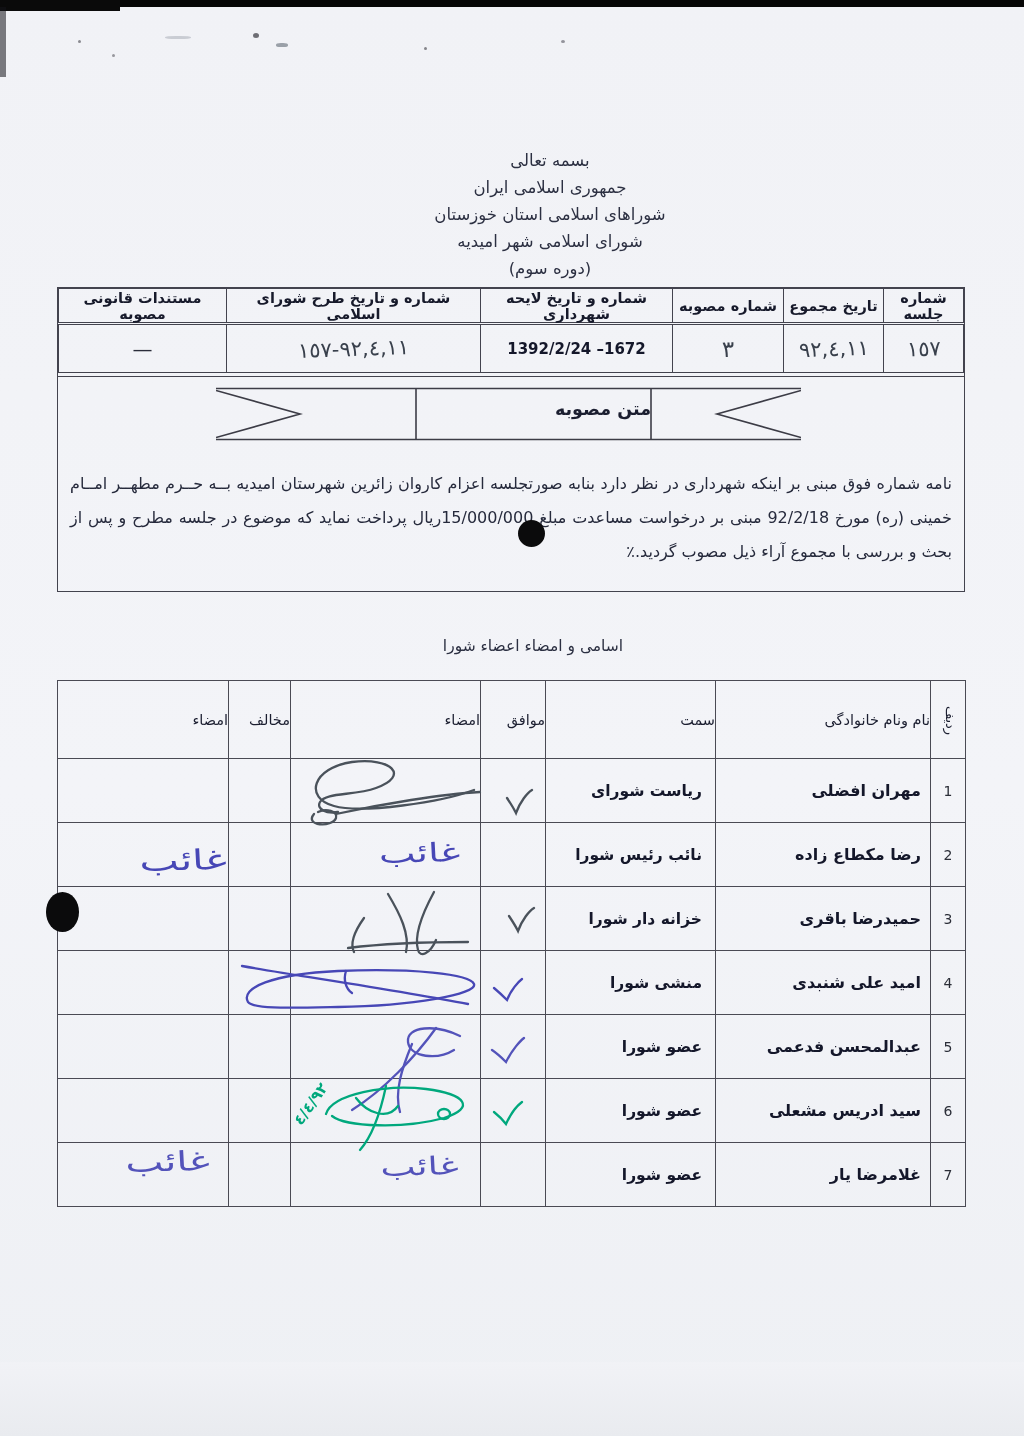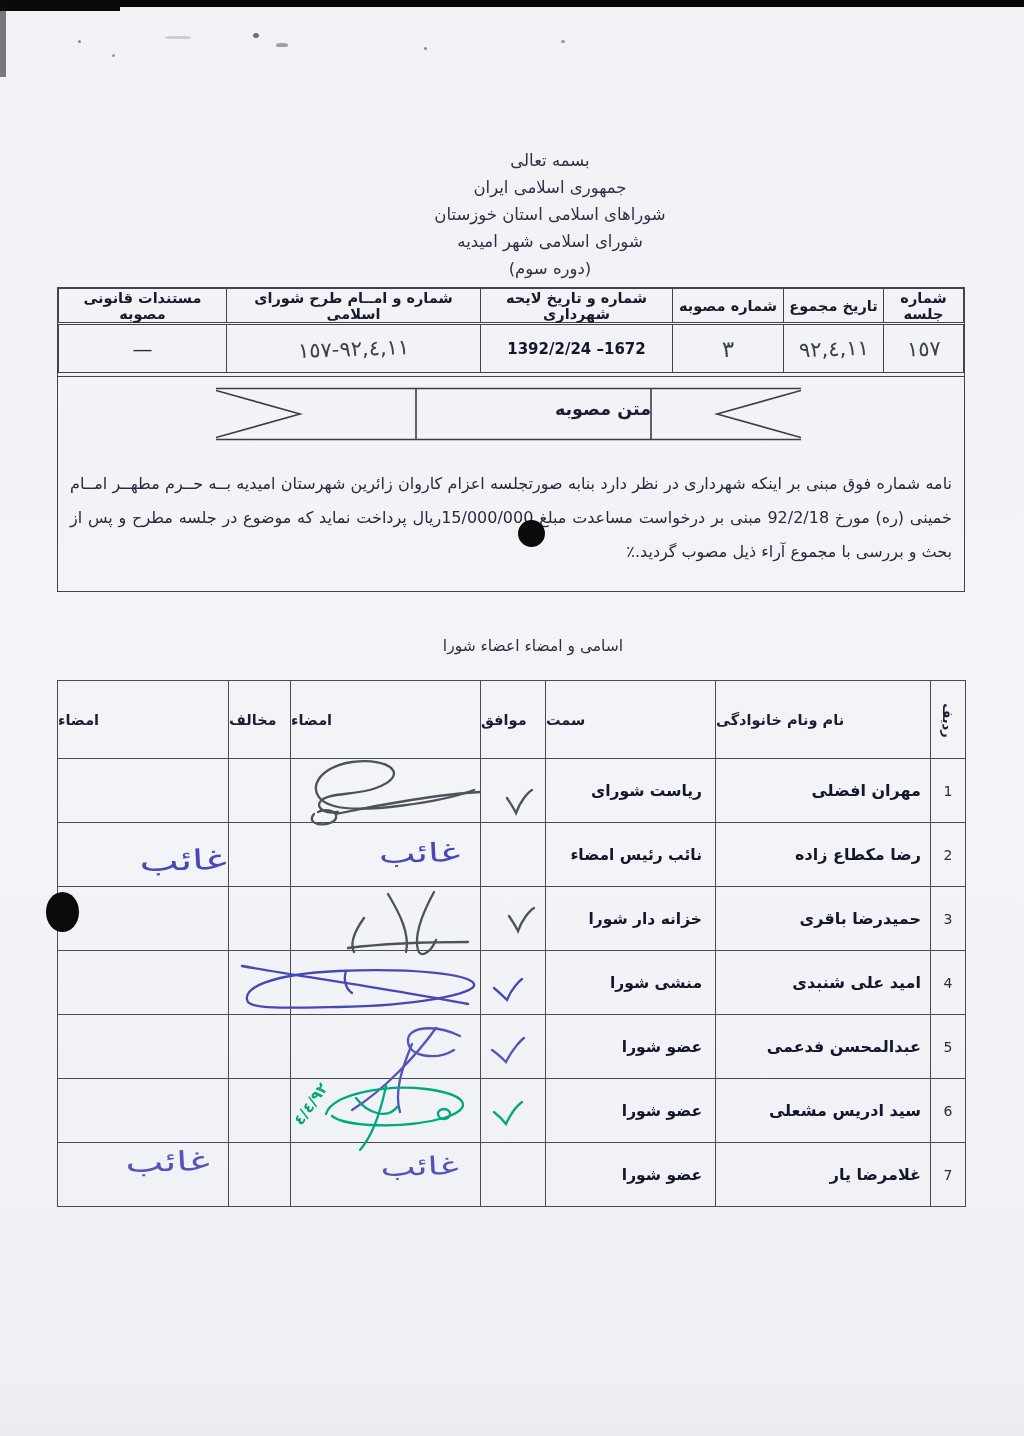--- a/index.html
+++ b/index.html
@@ -41,21 +41,21 @@
   .ribbon-title { position:absolute; left:358px; top:22px; width:235px; 
     font-size:17.5px; font-weight:bold; color:#1b1e30; }
   .body-par { position:absolute; top:90px; left:12px; right:12px; direction:rtl;
     text-align:justify; font-size:16px; line-height:34px; color:#262a3c; }
 
   
   .sig-title { position:absolute; top:637px; left:23px; width:1020px; text-align:center;
     font-size:15.5px; color:#2c3042; }
   .sig-table { position:absolute; left:57px; top:680px; width:908px; }
   .sig-table th, .sig-table td { border:1.2px solid #4a4a54; vertical-align:middle; }
-  .sig-table th { height:78px; font-size:14.5px; font-weight:bold; color:#1b1e30; text-align:left; }
+  .sig-table th { height:78px; font-size:14.5px; font-weight:normal; color:#1b1e30; text-align:right; }
   .sig-table td { height:64px; }
   .rot { display:inline-block; transform:rotate(90deg); font-size:13px; }
   .cell-name  { font-size:16px; font-weight:bold; color:#14172a; text-align:right; padding-right:9px; }
   .cell-pos   { font-size:15.5px; font-weight:bold; color:#14172a; text-align:right; padding-right:13px; }
   .cell-no    { font-size:14px; color:#2b2e38; text-align:center; font-weight:normal; }
 
   
   .ink { position:absolute; pointer-events:none; }
   .ink svg { display:block; overflow:visible; }
   .ink path { fill:none; stroke:currentColor; stroke-width:2.3; stroke-linecap:round; }
@@ -99,21 +99,21 @@
         <col style="width:192px">
           <col style="width:254px">
           <col style="width:168px">
       </colgroup>
       <tbody>
           <tr>
         <th>شماره جلسه</th>
         <th>تاریخ مجموع</th>
         <th>شماره مصوبه</th>
         <th>شماره و تاریخ لایحه شهرداری</th>
-        <th>شماره و امــام طرح شورای اسلامی</th>
+        <th>شماره و تاریخ طرح شورای اسلامی</th>
         <th>مستندات قانونی مصوبه</th>
       </tr>
       <tr>
         <td><span class="hand">١٥٧</span></td>
         <td><span class="hand">٩٢,٤,١١</span></td>
         <td><span class="hand" style="font-size:23px">٣</span></td>
         <td><span class="printed-num">1392/2/24 –1672</span></td>
         <td><span class="hand">٩٢,٤,١١-١٥٧</span></td>
         <td><span class="dash-val">—</span></td>
       </tr>
@@ -163,21 +163,21 @@
       <td class="cell-name">مهران افضلی</td>
       <td class="cell-pos">ریاست شورای</td>
       <td></td>
       <td></td>
       <td></td>
       <td></td>
     </tr>
     <tr>
       <td class="cell-no">2</td>
       <td class="cell-name">رضا مکطاع زاده</td>
-      <td class="cell-pos">نائب رئیس امضاء</td>
+      <td class="cell-pos">نائب رئیس شورا</td>
       <td></td>
       <td></td>
       <td></td>
       <td></td>
     </tr>
     <tr>
       <td class="cell-no">3</td>
       <td class="cell-name">حمیدرضا باقری</td>
       <td class="cell-pos">خزانه دار شورا</td>
       <td></td>

